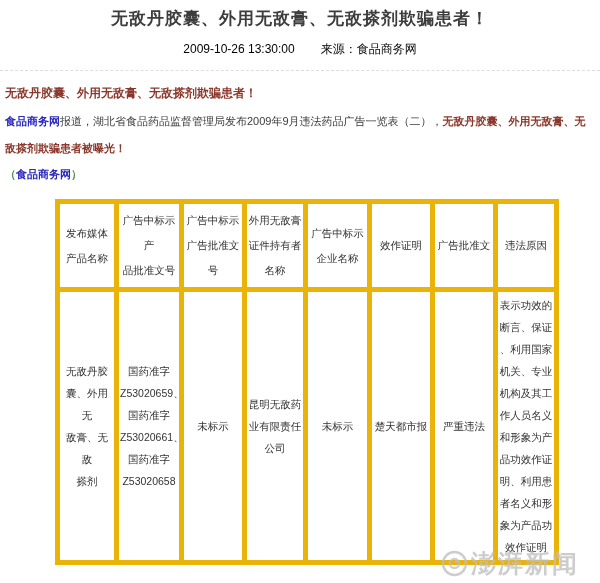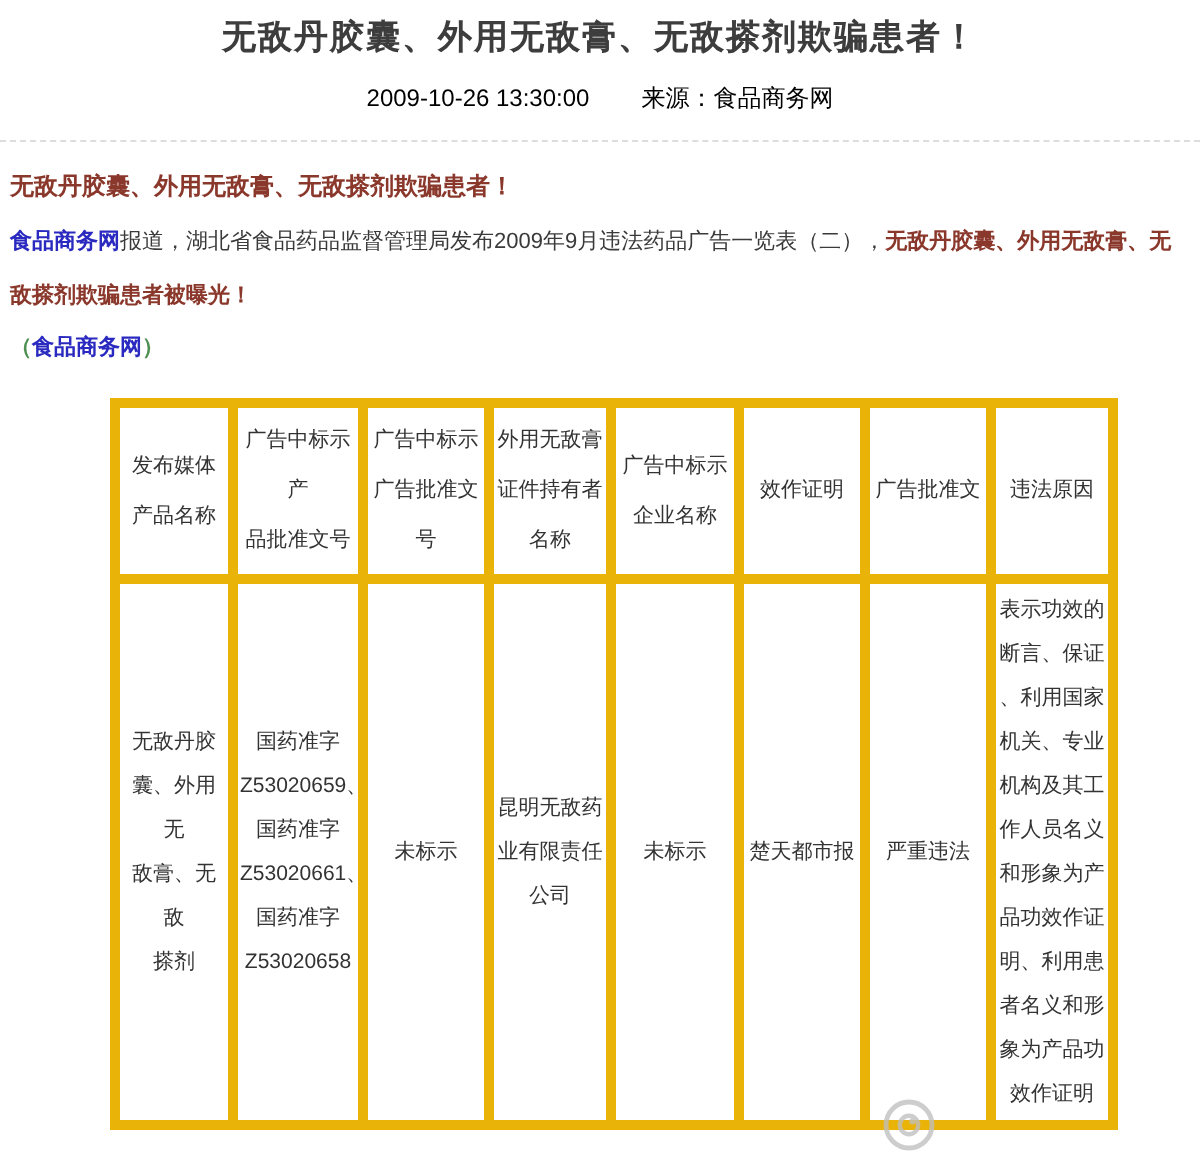--- a/index.html
+++ b/index.html
@@ -197,13 +197,14 @@
   </table>
 
 </div>
 
 <div class="watermark">
   <svg width="27" height="27" viewBox="0 0 27 27">
     <circle cx="13.5" cy="13.5" r="11.5" fill="none" stroke="#bfbfbf" stroke-width="2.4"></circle>
     <circle cx="13.5" cy="13.5" r="4.6" fill="none" stroke="#bfbfbf" stroke-width="2.2"></circle>
     <circle cx="15.3" cy="11.6" r="1.6" fill="#bfbfbf"></circle>
   </svg>
+  <span class="wm-text">澎湃新闻</span>
 </div>
 
 </body></html>

